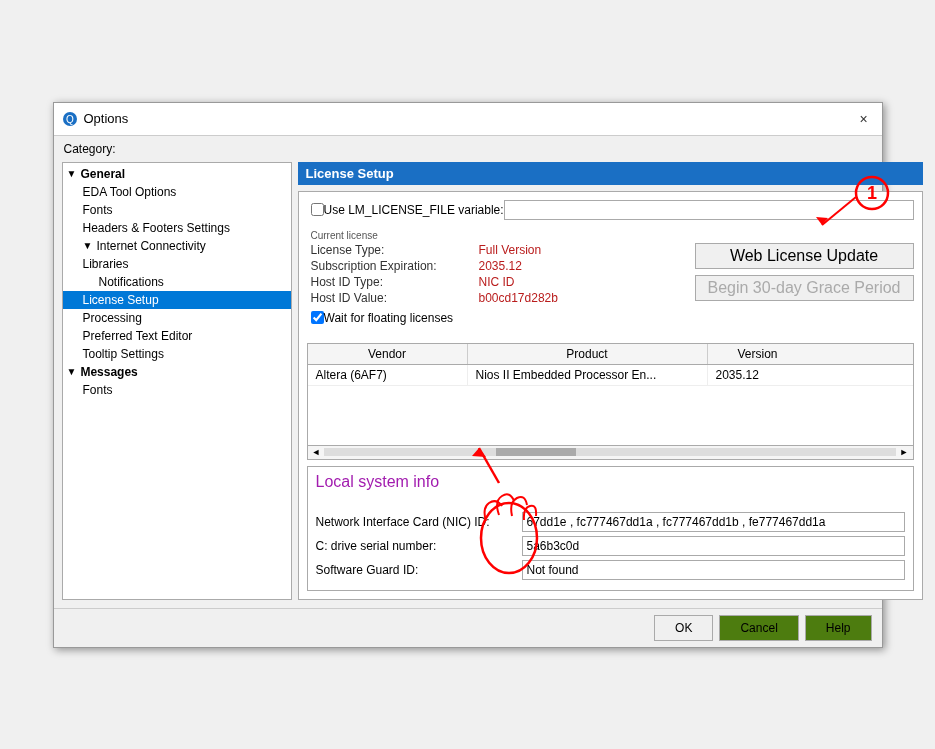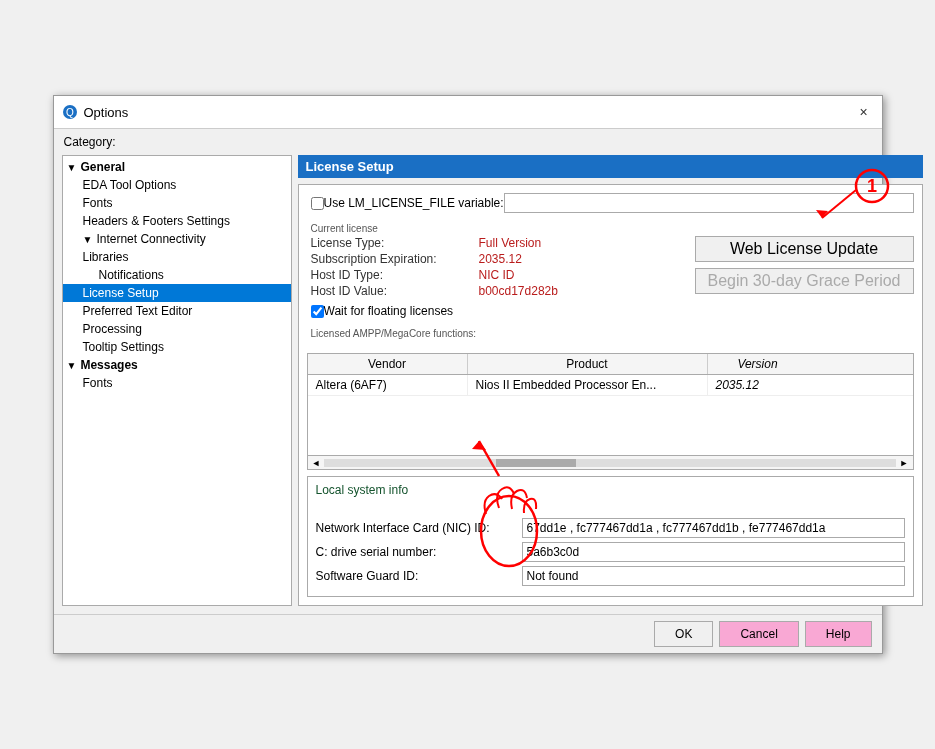--- a/index.html
+++ b/index.html
@@ -247,22 +247,22 @@
       height: 8px;
       background: #aaa;
       position: absolute;
       left: 30%;
     }
     .local-info-section {
       border: 1px solid #aaa;
       padding: 6px 8px;
     }
     .local-info-title {
-      font-size: 12px;
-      color: #14532d;
+      font-size: 16px;
+      color: #a21caf;
       margin-bottom: 21px;
     }
     .info-row {
       display: flex;
       align-items: center;
       gap: 6px;
       margin-bottom: 4px;
     }
     .info-row-label {
       min-width: 200px;
@@ -282,21 +282,21 @@
       justify-content: flex-end;
       padding: 6px 10px;
       gap: 6px;
       border-top: 1px solid #ccc;
       background: #f0f0f0;
     }
     .footer-btn {
       height: 26px;
       padding: 0 20px;
       border: 1px solid #aaa;
-      background: #f9a8d4;
+      background: #4d7c0f;
       cursor: pointer;
       font-size: 12px;
     }
     .footer-btn.primary {
       background: #f0f0f0;
     }
     
     .annotation {
       position: absolute;
       pointer-events: none;
@@ -308,21 +308,21 @@
       height: 80px;
     }
     .annotation-2 {
       top: 320px;
       left: 390px;
       width: 130px;
       height: 160px;
     }
     .col-vendor { width: 160px; }
     .col-product { width: 240px; }
-    .col-version { width: 100px; font-style: italic; }
+    .col-version { width: 100px; }
   </style>
 </head>
 <body>
 
 <div class="dialog">
 
   <div class="title-bar">
     <div class="title-bar-left">
       <svg class="title-icon" viewBox="0 0 16 16">
         <circle cx="8" cy="8" r="7" fill="#1a6fc4"></circle>
@@ -359,24 +359,24 @@
         <div class="tree-item level-1">
           <span>Libraries</span>
         </div>
         <div class="tree-item level-2">
           <span>Notifications</span>
         </div>
         <div class="tree-item level-1 selected">
           <span>License Setup</span>
         </div>
         <div class="tree-item level-1">
+          <span>Processing</span>
+        </div>
+        <div class="tree-item level-1">
           <span>Preferred Text Editor</span>
-        </div>
-        <div class="tree-item level-1">
-          <span>Processing</span>
         </div>
         <div class="tree-item level-1">
           <span>Tooltip Settings</span>
         </div>
 
         <div class="tree-item level-0">
           <span class="tree-arrow">▼</span>
           <span>Messages</span>
         </div>
         <div class="tree-item level-1">
@@ -415,21 +415,20 @@
                 </div>
               </div>
               <div class="right-buttons">
                 <button class="btn-action">Web License Update</button>
                 <button class="btn-action disabled" disabled="">Begin 30-day Grace Period</button>
               </div>
             </div>
           </div>
 
           <div>
-            <div class="section-title">Licensed AMPP/MegaCore functions:</div>
             <div class="table-container">
               <div class="table-header">
                 <div class="th col-vendor">Vendor</div>
                 <div class="th col-product">Product</div>
                 <div class="th col-version">Version</div>
               </div>
               <div class="table-body">
                 <div class="tr">
                   <div class="td col-vendor">Altera (6AF7)</div>
                   <div class="td col-product">Nios II Embedded Processor En...</div>

